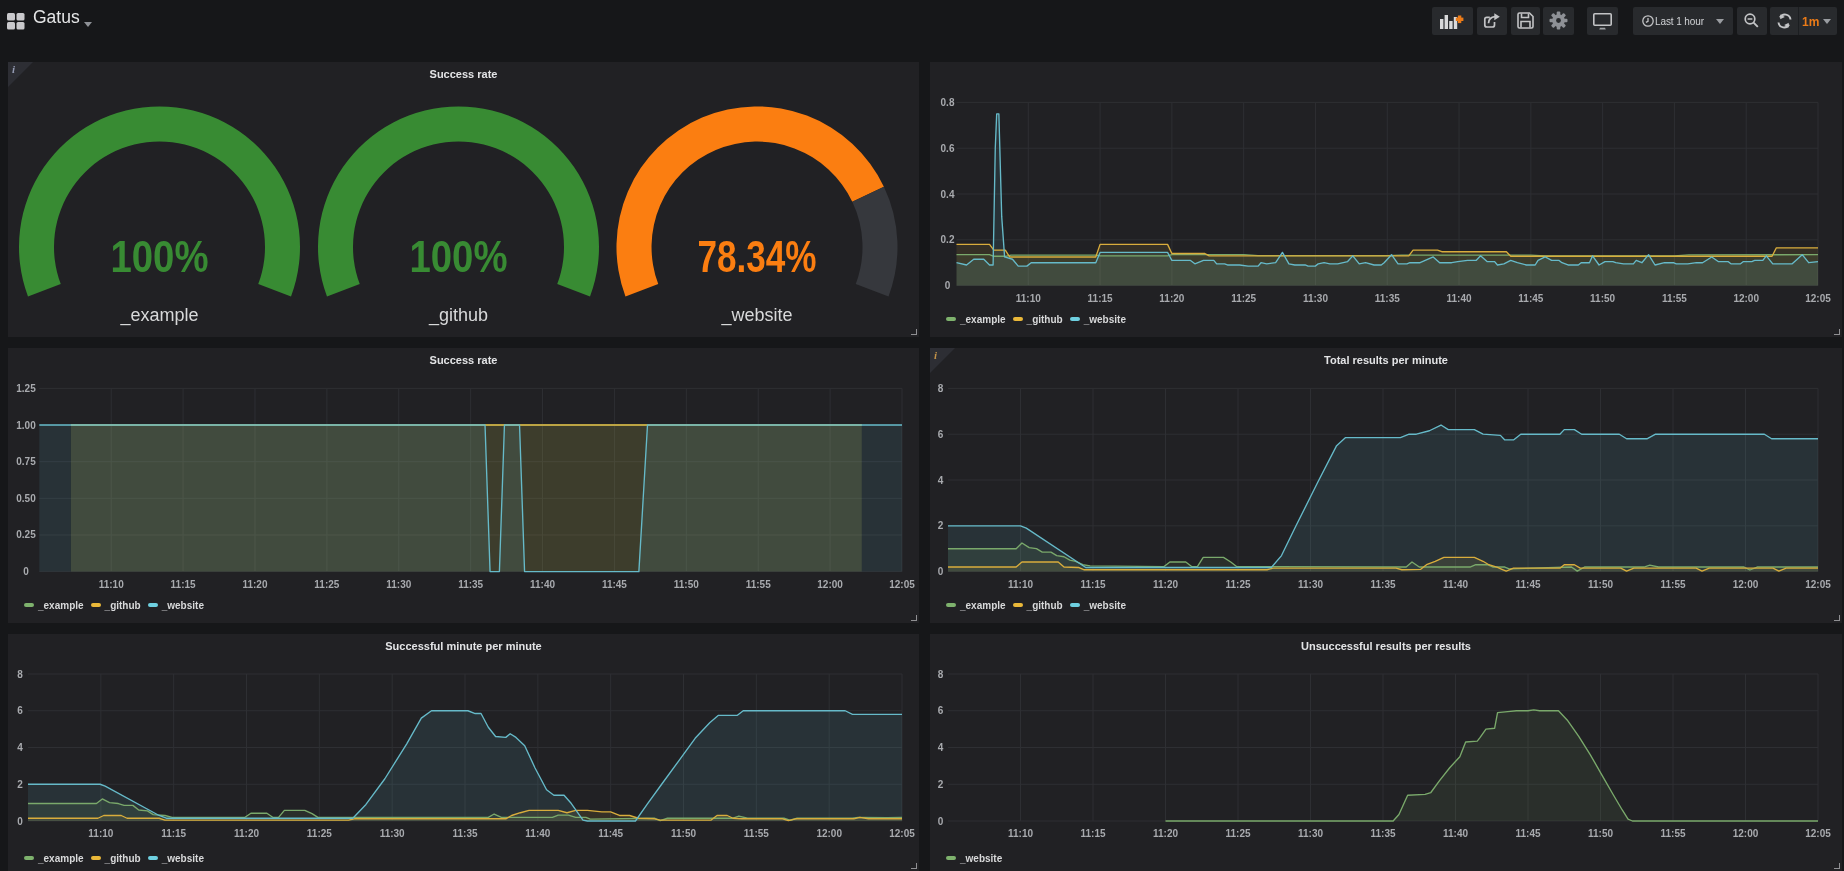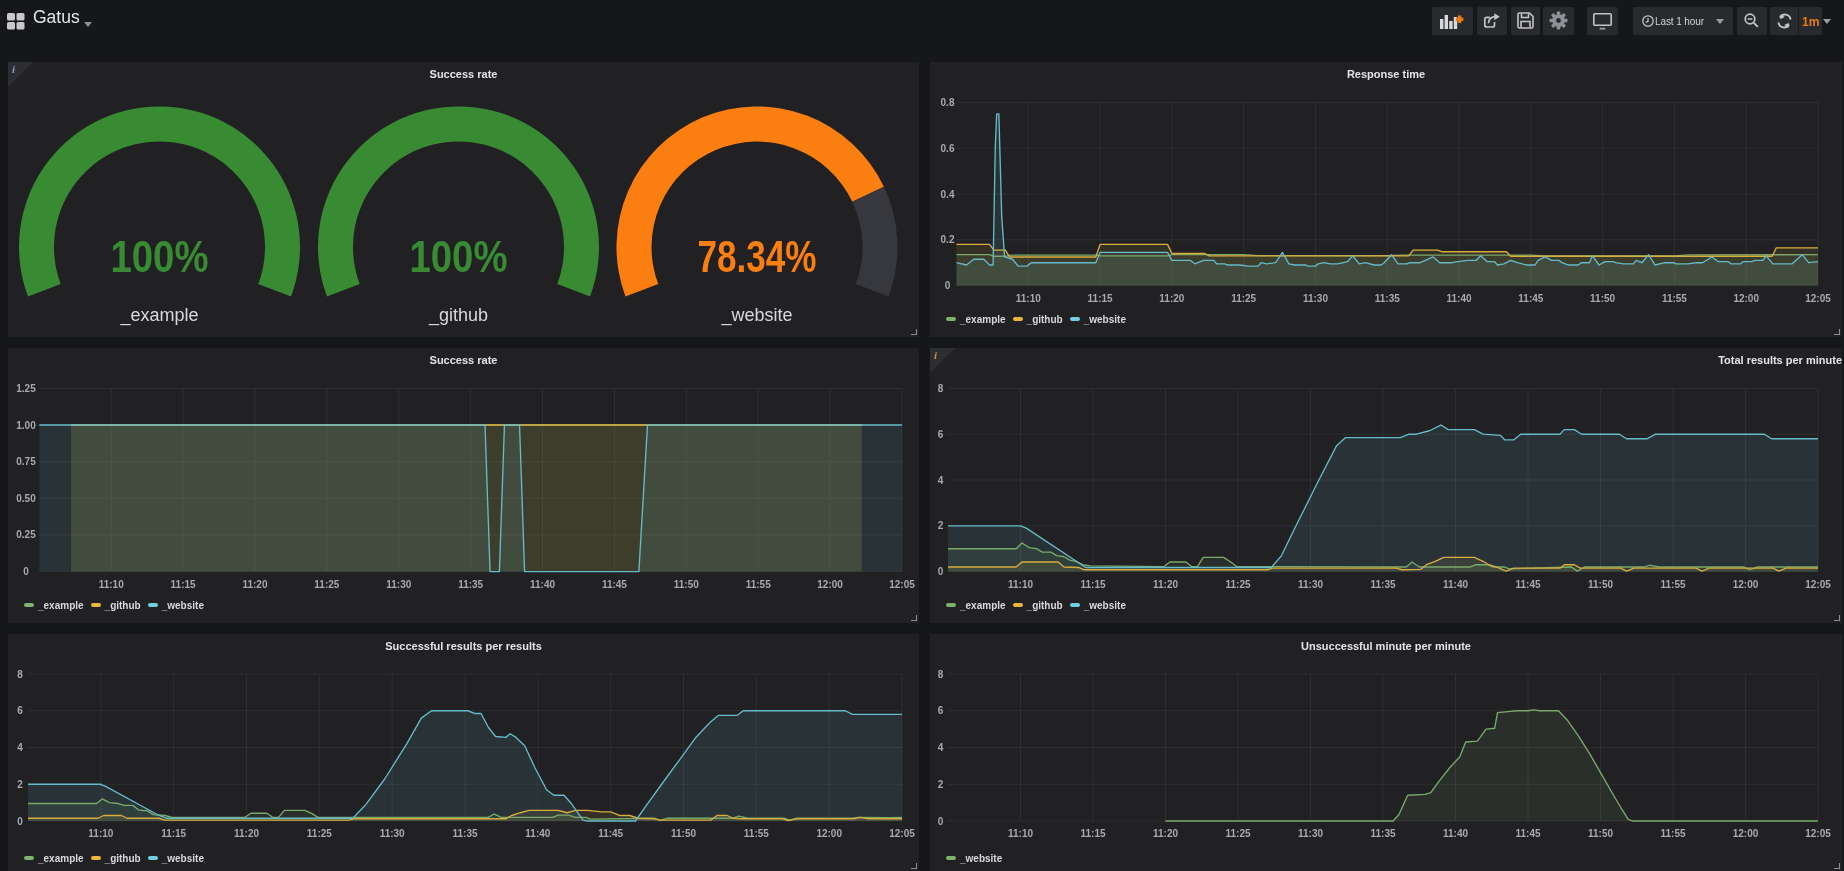--- a/index.html
+++ b/index.html
@@ -65,21 +65,21 @@
     <div style="position:absolute;left:22px;top:8.5px;font-size:10px;letter-spacing:-0.1px;color:#d0d2d5">Last 1 hour</div>
     <div style="position:absolute;left:83px;top:12px;width:0;height:0;border-left:4.5px solid transparent;border-right:4.5px solid transparent;border-top:5px solid #9a9da1"></div>
   </div>
 <div style="position:absolute;left:1737px;top:7px;width:30px;height:28px;background:#282a2d;border-radius:2px">
     <svg width="16" height="16" viewBox="0 0 16 16" style="position:absolute;left:7px;top:6px">
 <circle cx="6" cy="6" r="4.8" fill="none" stroke="#c3c4c6" stroke-width="1.7"></circle>
 <line x1="3.6" y1="6" x2="8.4" y2="6" stroke="#c3c4c6" stroke-width="1.5"></line>
 <line x1="9.6" y1="9.6" x2="13.8" y2="13.8" stroke="#c3c4c6" stroke-width="1.9"></line>
 </svg>
   </div>
-<div style="position:absolute;left:1770px;top:7px;width:52px;height:28px;background:#282a2d;border-radius:2px">
+<div style="position:absolute;left:1770px;top:7px;width:67px;height:28px;background:#282a2d;border-radius:2px">
     <svg width="17" height="16" viewBox="0 0 17 16" style="position:absolute;left:6px;top:6px">
 <path d="M2.5 9.5 A5.6 5.6 0 0 0 13 11.5" fill="none" stroke="#c3c4c6" stroke-width="2"></path>
 <path d="M14.5 6.5 A5.6 5.6 0 0 0 4 4.5" fill="none" stroke="#c3c4c6" stroke-width="2"></path>
 <path d="M4.6 1.2 L4.2 6.3 L8.8 4.1 Z" fill="#c3c4c6"></path>
 <path d="M12.4 14.8 L12.8 9.7 L8.2 11.9 Z" fill="#c3c4c6"></path>
 </svg>
     <div style="position:absolute;left:28px;top:0;width:1px;height:28px;background:#1c1e21"></div>
     <div style="position:absolute;left:32px;top:8px;font-size:12px;font-weight:bold;color:#eb7b18">1m</div>
     <div style="position:absolute;left:53px;top:12px;width:0;height:0;border-left:4.5px solid transparent;border-right:4.5px solid transparent;border-top:5px solid #9a9da1"></div>
   </div>
@@ -95,21 +95,20 @@
       <path d="M 318.98 234.43 A 140.5 140.5 0 1 1 582.02 234.43 L 549.25 222.12 A 105.5 105.5 0 1 0 351.75 222.12 Z" fill="#388b33"></path>
       <text x="450.5" y="210" text-anchor="middle" font-size="44" font-weight="bold" textLength="98" lengthAdjust="spacingAndGlyphs" fill="#388b33">100%</text>
       <text x="450.5" y="258.5" text-anchor="middle" font-size="18" fill="#d8d9da">_github</text>
       <path d="M 617.48 234.43 A 140.5 140.5 0 0 1 875.91 124.71 L 844.29 139.73 A 105.5 105.5 0 0 0 650.25 222.12 Z" fill="#fb7e11"></path>
       <path d="M 875.91 124.71 A 140.5 140.5 0 0 1 880.52 234.43 L 847.75 222.12 A 105.5 105.5 0 0 0 844.29 139.73 Z" fill="#36383d"></path>
       <text x="749" y="210" text-anchor="middle" font-size="44" font-weight="bold" textLength="119" lengthAdjust="spacingAndGlyphs" fill="#fb7e11">78.34%</text>
       <text x="749" y="258.5" text-anchor="middle" font-size="18" fill="#d8d9da">_website</text>
     </svg>
   </div>
 <div style="position:absolute;left:930px;top:62px;width:912px;height:275px;background:#212124">
-    <div style="position:absolute;left:0;right:0;top:5.5px;text-align:center;font-size:11px;font-weight:bold;color:#e3e4e6">Response time</div>
     <div style="position:absolute;right:2px;bottom:2px;width:6px;height:6px;border-right:1px solid #8f8f92;border-bottom:1px solid #8f8f92"></div>
     <svg width="912" height="275" viewBox="0 0 912 275" style="position:absolute;left:0;top:0">
       <line x1="26.5" y1="223.6" x2="888" y2="223.6" stroke="#2e2f33" stroke-width="1"></line>
       <text x="17.5" y="227.1" text-anchor="middle" font-size="10" font-weight="bold" fill="#a8aaae">0</text>
       <line x1="26.5" y1="177.8" x2="888" y2="177.8" stroke="#2e2f33" stroke-width="1"></line>
       <text x="17.5" y="181.3" text-anchor="middle" font-size="10" font-weight="bold" fill="#a8aaae">0.2</text>
       <line x1="26.5" y1="132" x2="888" y2="132" stroke="#2e2f33" stroke-width="1"></line>
       <text x="17.5" y="135.5" text-anchor="middle" font-size="10" font-weight="bold" fill="#a8aaae">0.4</text>
       <line x1="26.5" y1="86.2" x2="888" y2="86.2" stroke="#2e2f33" stroke-width="1"></line>
       <text x="17.5" y="89.7" text-anchor="middle" font-size="10" font-weight="bold" fill="#a8aaae">0.6</text>
@@ -205,21 +204,21 @@
     <div style="position:absolute;left:16px;top:250px;height:14px;display:flex;align-items:center;font-size:10px;font-weight:bold;color:#d8d9da">
       <span style="display:inline-block;width:10px;height:4px;border-radius:2px;background:#7eb26d;margin-right:4px"></span>
       <span style="margin-right:7px">_example</span>
       <span style="display:inline-block;width:10px;height:4px;border-radius:2px;background:#eab839;margin-right:4px"></span>
       <span style="margin-right:7px">_github</span>
       <span style="display:inline-block;width:10px;height:4px;border-radius:2px;background:#6ed0e0;margin-right:4px"></span>
       <span style="margin-right:7px">_website</span>
     </div>
   </div>
 <div style="position:absolute;left:930px;top:348px;width:912px;height:275px;background:#212124">
-    <div style="position:absolute;left:0;right:0;top:5.5px;text-align:right;font-size:11px;font-weight:bold;color:#e3e4e6">Total results per minute</div>
+    <div style="position:absolute;left:0;right:0;top:5.5px;text-align:center;font-size:11px;font-weight:bold;color:#e3e4e6">Total results per minute</div>
     <div style="position:absolute;left:0;top:0;width:0;height:0;border-top:25px solid #2d2e34;border-right:25px solid transparent"></div>
     <div style="position:absolute;left:4px;top:1px;font-family:'Liberation Serif',serif;font-style:italic;font-weight:bold;font-size:11px;color:#c29249">i</div>
     <div style="position:absolute;right:2px;bottom:2px;width:6px;height:6px;border-right:1px solid #8f8f92;border-bottom:1px solid #8f8f92"></div>
     <svg width="912" height="275" viewBox="0 0 912 275" style="position:absolute;left:0;top:0">
       <line x1="18" y1="223.6" x2="888" y2="223.6" stroke="#2e2f33" stroke-width="1"></line>
       <text x="10.5" y="227.1" text-anchor="middle" font-size="10" font-weight="bold" fill="#a8aaae">0</text>
       <line x1="18" y1="177.8" x2="888" y2="177.8" stroke="#2e2f33" stroke-width="1"></line>
       <text x="10.5" y="181.3" text-anchor="middle" font-size="10" font-weight="bold" fill="#a8aaae">2</text>
       <line x1="18" y1="132" x2="888" y2="132" stroke="#2e2f33" stroke-width="1"></line>
       <text x="10.5" y="135.5" text-anchor="middle" font-size="10" font-weight="bold" fill="#a8aaae">4</text>
@@ -261,21 +260,21 @@
     <div style="position:absolute;left:16px;top:250px;height:14px;display:flex;align-items:center;font-size:10px;font-weight:bold;color:#d8d9da">
       <span style="display:inline-block;width:10px;height:4px;border-radius:2px;background:#7eb26d;margin-right:4px"></span>
       <span style="margin-right:7px">_example</span>
       <span style="display:inline-block;width:10px;height:4px;border-radius:2px;background:#eab839;margin-right:4px"></span>
       <span style="margin-right:7px">_github</span>
       <span style="display:inline-block;width:10px;height:4px;border-radius:2px;background:#6ed0e0;margin-right:4px"></span>
       <span style="margin-right:7px">_website</span>
     </div>
   </div>
 <div style="position:absolute;left:8px;top:634px;width:911px;height:237px;background:#212124">
-    <div style="position:absolute;left:0;right:0;top:5.5px;text-align:center;font-size:11px;font-weight:bold;color:#e3e4e6">Successful results per results</div>
+    <div style="position:absolute;left:0;right:0;top:5.5px;text-align:center;font-size:11px;font-weight:bold;color:#e3e4e6">Successful minute per minute</div>
     <div style="position:absolute;right:2px;bottom:2px;width:6px;height:6px;border-right:1px solid #8f8f92;border-bottom:1px solid #8f8f92"></div>
     <svg width="911" height="237" viewBox="0 0 911 237" style="position:absolute;left:0;top:0">
       <line x1="20" y1="187" x2="894" y2="187" stroke="#2e2f33" stroke-width="1"></line>
       <text x="12" y="190.5" text-anchor="middle" font-size="10" font-weight="bold" fill="#a8aaae">0</text>
       <line x1="20" y1="150.25" x2="894" y2="150.25" stroke="#2e2f33" stroke-width="1"></line>
       <text x="12" y="153.75" text-anchor="middle" font-size="10" font-weight="bold" fill="#a8aaae">2</text>
       <line x1="20" y1="113.5" x2="894" y2="113.5" stroke="#2e2f33" stroke-width="1"></line>
       <text x="12" y="117" text-anchor="middle" font-size="10" font-weight="bold" fill="#a8aaae">4</text>
       <line x1="20" y1="76.75" x2="894" y2="76.75" stroke="#2e2f33" stroke-width="1"></line>
       <text x="12" y="80.25" text-anchor="middle" font-size="10" font-weight="bold" fill="#a8aaae">6</text>
@@ -315,21 +314,21 @@
     <div style="position:absolute;left:16px;top:217px;height:14px;display:flex;align-items:center;font-size:10px;font-weight:bold;color:#d8d9da">
       <span style="display:inline-block;width:10px;height:4px;border-radius:2px;background:#7eb26d;margin-right:4px"></span>
       <span style="margin-right:7px">_example</span>
       <span style="display:inline-block;width:10px;height:4px;border-radius:2px;background:#eab839;margin-right:4px"></span>
       <span style="margin-right:7px">_github</span>
       <span style="display:inline-block;width:10px;height:4px;border-radius:2px;background:#6ed0e0;margin-right:4px"></span>
       <span style="margin-right:7px">_website</span>
     </div>
   </div>
 <div style="position:absolute;left:930px;top:634px;width:912px;height:237px;background:#212124">
-    <div style="position:absolute;left:0;right:0;top:5.5px;text-align:center;font-size:11px;font-weight:bold;color:#e3e4e6">Unsuccessful minute per minute</div>
+    <div style="position:absolute;left:0;right:0;top:5.5px;text-align:center;font-size:11px;font-weight:bold;color:#e3e4e6">Unsuccessful results per results</div>
     <div style="position:absolute;right:2px;bottom:2px;width:6px;height:6px;border-right:1px solid #8f8f92;border-bottom:1px solid #8f8f92"></div>
     <svg width="912" height="237" viewBox="0 0 912 237" style="position:absolute;left:0;top:0">
       <line x1="18" y1="187" x2="888" y2="187" stroke="#2e2f33" stroke-width="1"></line>
       <text x="10.5" y="190.5" text-anchor="middle" font-size="10" font-weight="bold" fill="#a8aaae">0</text>
       <line x1="18" y1="150.25" x2="888" y2="150.25" stroke="#2e2f33" stroke-width="1"></line>
       <text x="10.5" y="153.75" text-anchor="middle" font-size="10" font-weight="bold" fill="#a8aaae">2</text>
       <line x1="18" y1="113.5" x2="888" y2="113.5" stroke="#2e2f33" stroke-width="1"></line>
       <text x="10.5" y="117" text-anchor="middle" font-size="10" font-weight="bold" fill="#a8aaae">4</text>
       <line x1="18" y1="76.75" x2="888" y2="76.75" stroke="#2e2f33" stroke-width="1"></line>
       <text x="10.5" y="80.25" text-anchor="middle" font-size="10" font-weight="bold" fill="#a8aaae">6</text>

